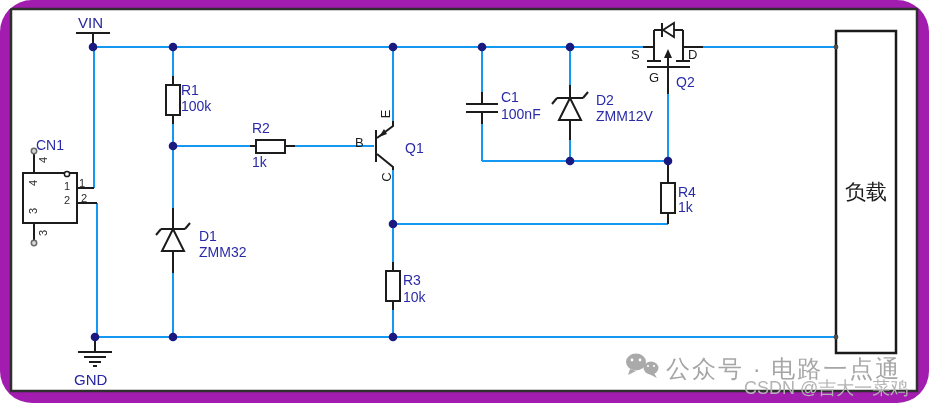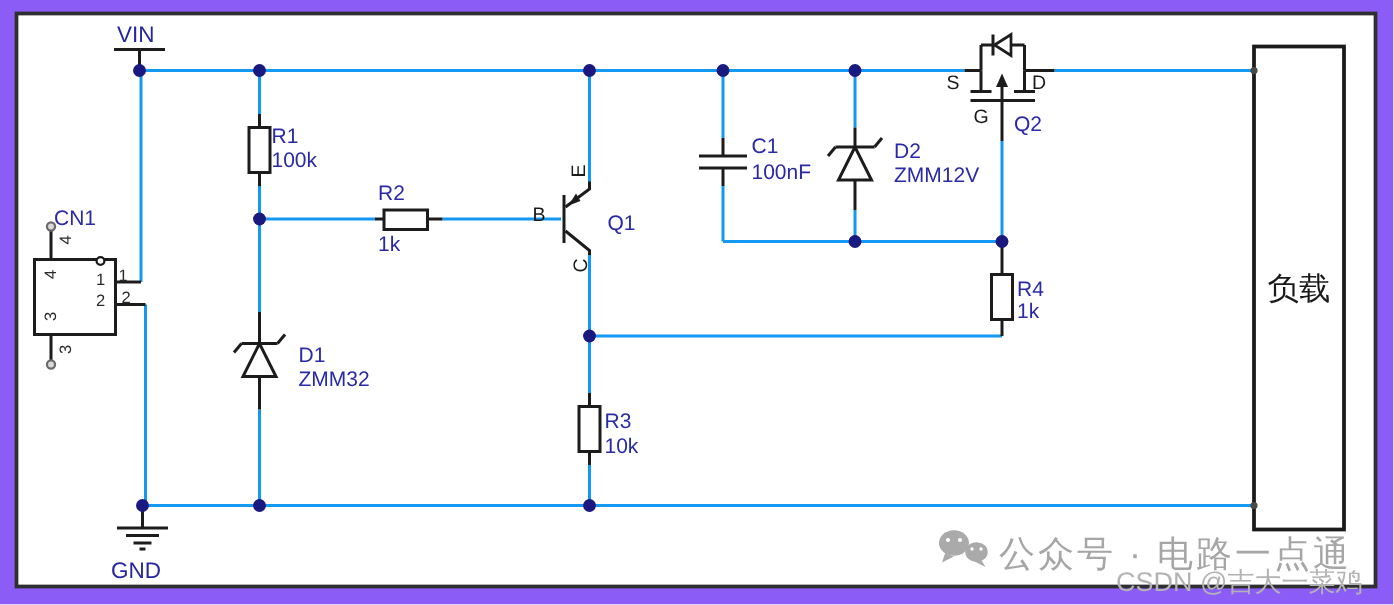--- a/index.html
+++ b/index.html
@@ -1,17 +1,17 @@
 <!DOCTYPE html>
 <html><head>
 <meta charset="utf-8">
 <style>
   html,body{margin:0;padding:0;background:#fff;}
-  #canvas{position:relative;width:929px;height:403px;background:#8b5cf6;overflow:hidden;
-          font-family:"Liberation Sans",sans-serif;}
+  #canvas{position:relative;width:929px;height:403px;background:#a21caf;overflow:hidden;
+          font-family:"Liberation Sans",sans-serif;border-radius:32px;}
   svg{display:block;}
   text{font-family:"Liberation Sans",sans-serif;}
   .lbl{font-size:14px;fill:#2a2aa8;}
   .pwr{font-size:15px;fill:#26269e;}
   .pin{font-size:13px;fill:#1a1a1a;}
   .num{font-size:11px;fill:#2b2b2b;}
   .loadtxt{font-size:21px;fill:#1a1a1a;}
   .wm1{font-size:24px;fill:#a6a6a6;letter-spacing:2px;}
   .wm2{font-size:18px;fill:#b3b3b3;}
   .wire{stroke:#1598f2;stroke-width:2;fill:none;}

